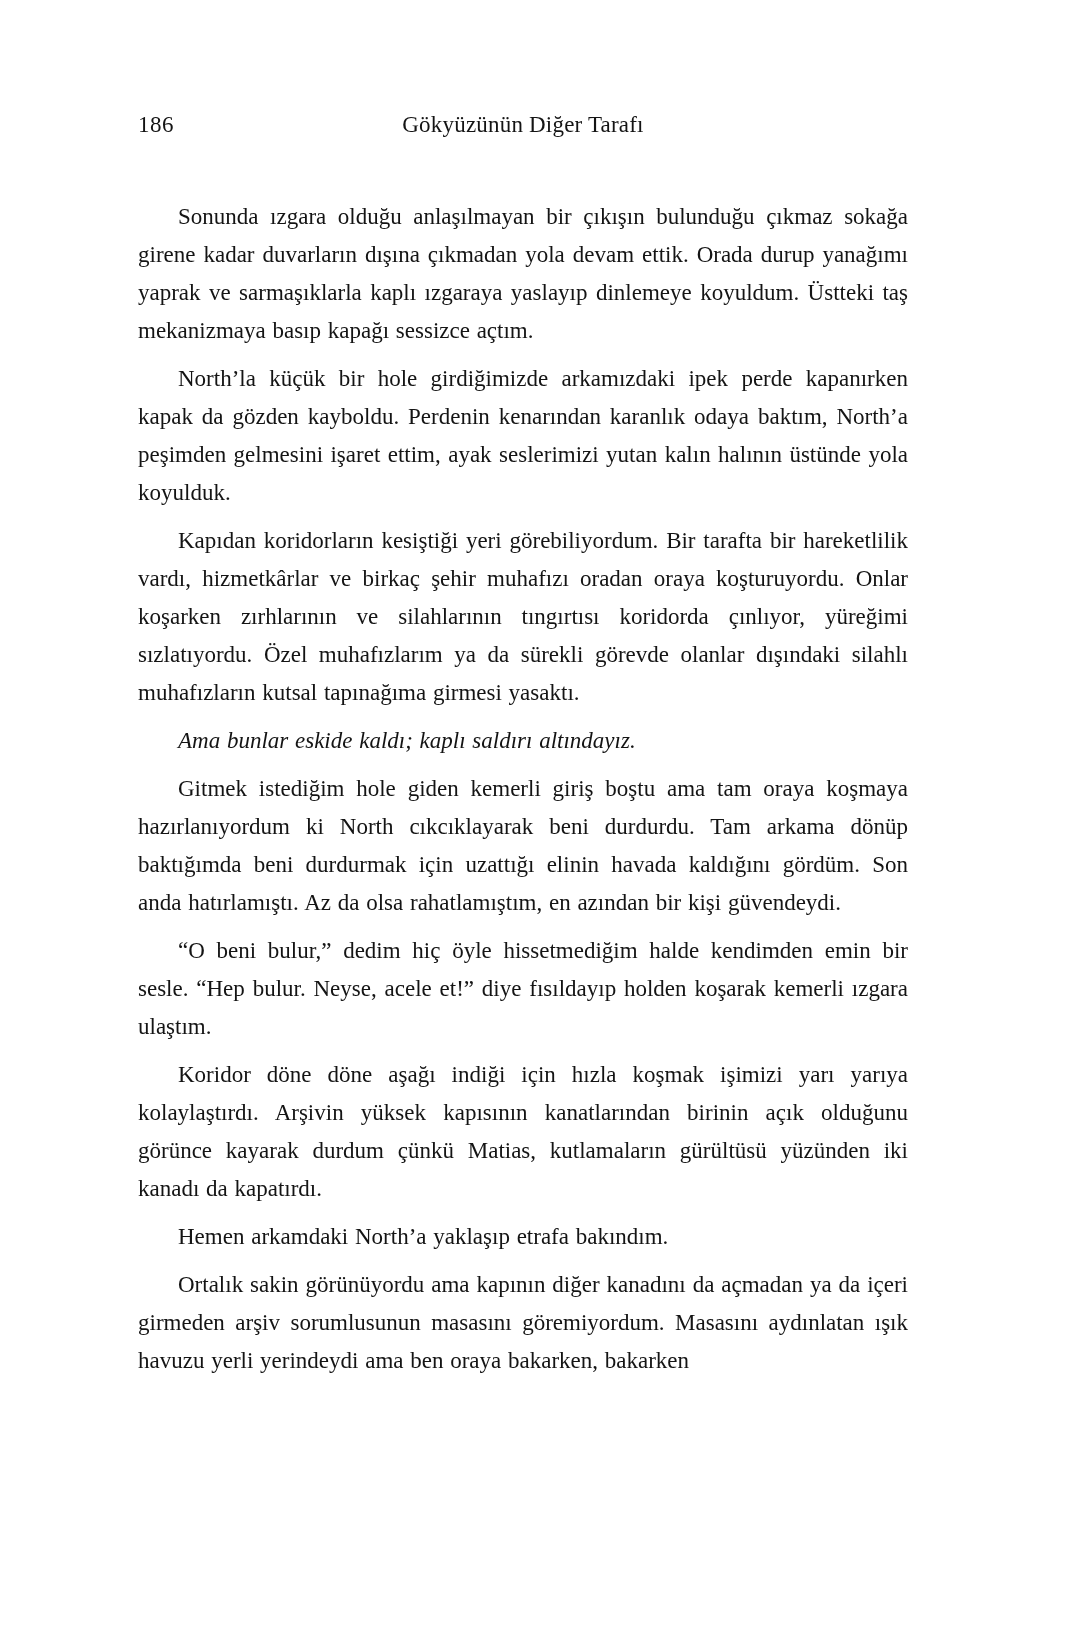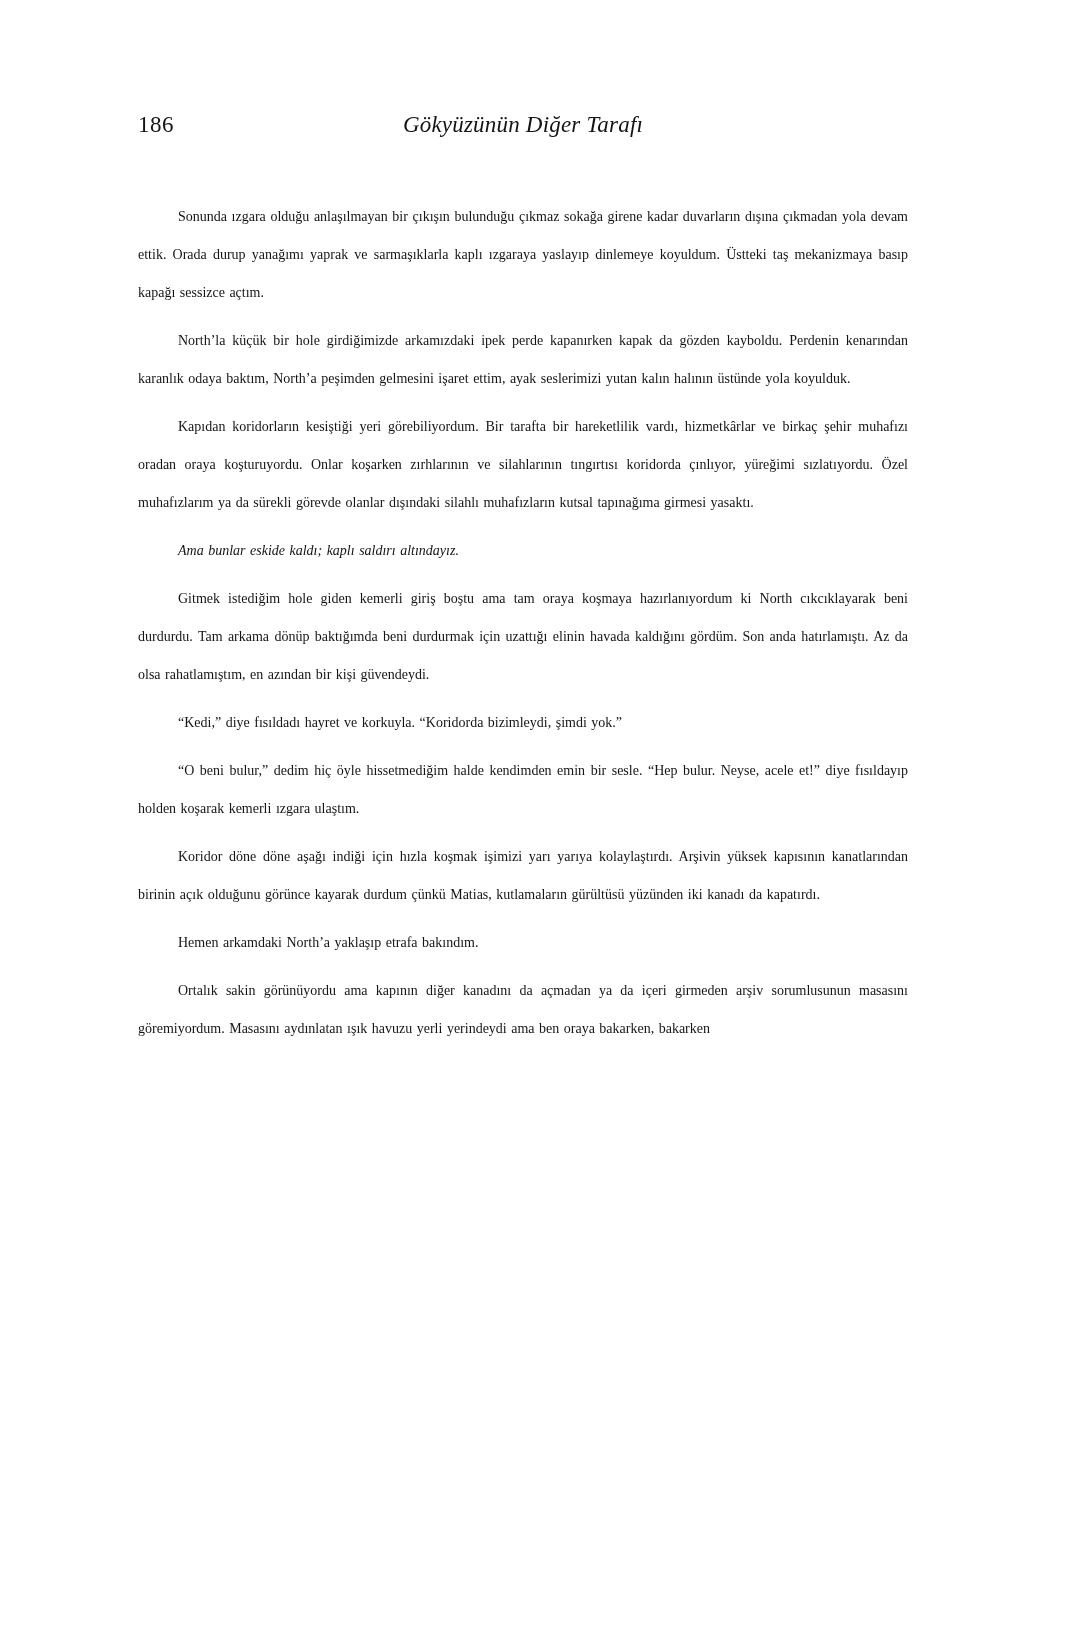--- a/index.html
+++ b/index.html
@@ -29,26 +29,25 @@
     font-size: 23px;
   }
   .page-number {
     position: absolute;
     left: 0;
     top: 0;
     letter-spacing: 0.5px;
   }
   .book-title {
     text-align: center;
-    font-style: italic;
     letter-spacing: 0.2px;
   }
   .body-text p {
     margin: 0 0 10px 0;
-    font-size: 14px;
+    font-size: 23px;
     line-height: 38px;
     text-align: justify;
     text-indent: 40px;
     word-spacing: 1px;
   }
   .body-text p.italic {
     font-style: italic;
   }
 </style>
 </head>
@@ -60,19 +59,18 @@
     <div class="book-title">Gökyüzünün Diğer Tarafı</div>
   </div>
 
   <div class="body-text">
 
   <p>Sonunda ızgara olduğu anlaşılmayan bir çıkışın bulunduğu çıkmaz sokağa girene kadar duvarların dışına çıkmadan yola devam ettik. Orada durup yanağımı yaprak ve sarmaşıklarla kaplı ızgaraya yaslayıp dinlemeye koyuldum. Üstteki taş mekanizmaya basıp kapağı sessizce açtım.</p>
       <p>North’la küçük bir hole girdiğimizde arkamızdaki ipek perde kapanırken kapak da gözden kayboldu. Perdenin kenarından karanlık odaya baktım, North’a peşimden gelmesini işaret ettim, ayak seslerimizi yutan kalın halının üstünde yola koyulduk.</p>
       <p>Kapıdan koridorların kesiştiği yeri görebiliyordum. Bir tarafta bir hareketlilik vardı, hizmetkârlar ve birkaç şehir muhafızı oradan oraya koşturuyordu. Onlar koşarken zırhlarının ve silahlarının tıngırtısı koridorda çınlıyor, yüreğimi sızlatıyordu. Özel muhafızlarım ya da sürekli görevde olanlar dışındaki silahlı muhafızların kutsal tapınağıma girmesi yasaktı.</p>
       <p class="italic">Ama bunlar eskide kaldı; kaplı saldırı altındayız.</p>
       <p>Gitmek istediğim hole giden kemerli giriş boştu ama tam oraya koşmaya hazırlanıyordum ki North cıkcıklayarak beni durdurdu. Tam arkama dönüp baktığımda beni durdurmak için uzattığı elinin havada kaldığını gördüm. Son anda hatırlamıştı. Az da olsa rahatlamıştım, en azından bir kişi güvendeydi.</p>
-      <p>“Kedi,” diye fısıldadı hayret ve korkuyla. “Koridorda bizimleydi, şimdi yok.”</p>
       <p>“O beni bulur,” dedim hiç öyle hissetmediğim halde kendimden emin bir sesle. “Hep bulur. Neyse, acele et!” diye fısıldayıp holden koşarak kemerli ızgara ulaştım.</p>
       <p>Koridor döne döne aşağı indiği için hızla koşmak işimizi yarı yarıya kolaylaştırdı. Arşivin yüksek kapısının kanatlarından birinin açık olduğunu görünce kayarak durdum çünkü Matias, kutlamaların gürültüsü yüzünden iki kanadı da kapatırdı.</p>
       <p>Hemen arkamdaki North’a yaklaşıp etrafa bakındım.</p>
       <p>Ortalık sakin görünüyordu ama kapının diğer kanadını da açmadan ya da içeri girmeden arşiv sorumlusunun masasını göremiyordum. Masasını aydınlatan ışık havuzu yerli yerindeydi ama ben oraya bakarken, bakarken</p>
     </div>
 </div>
 
 </body></html>

